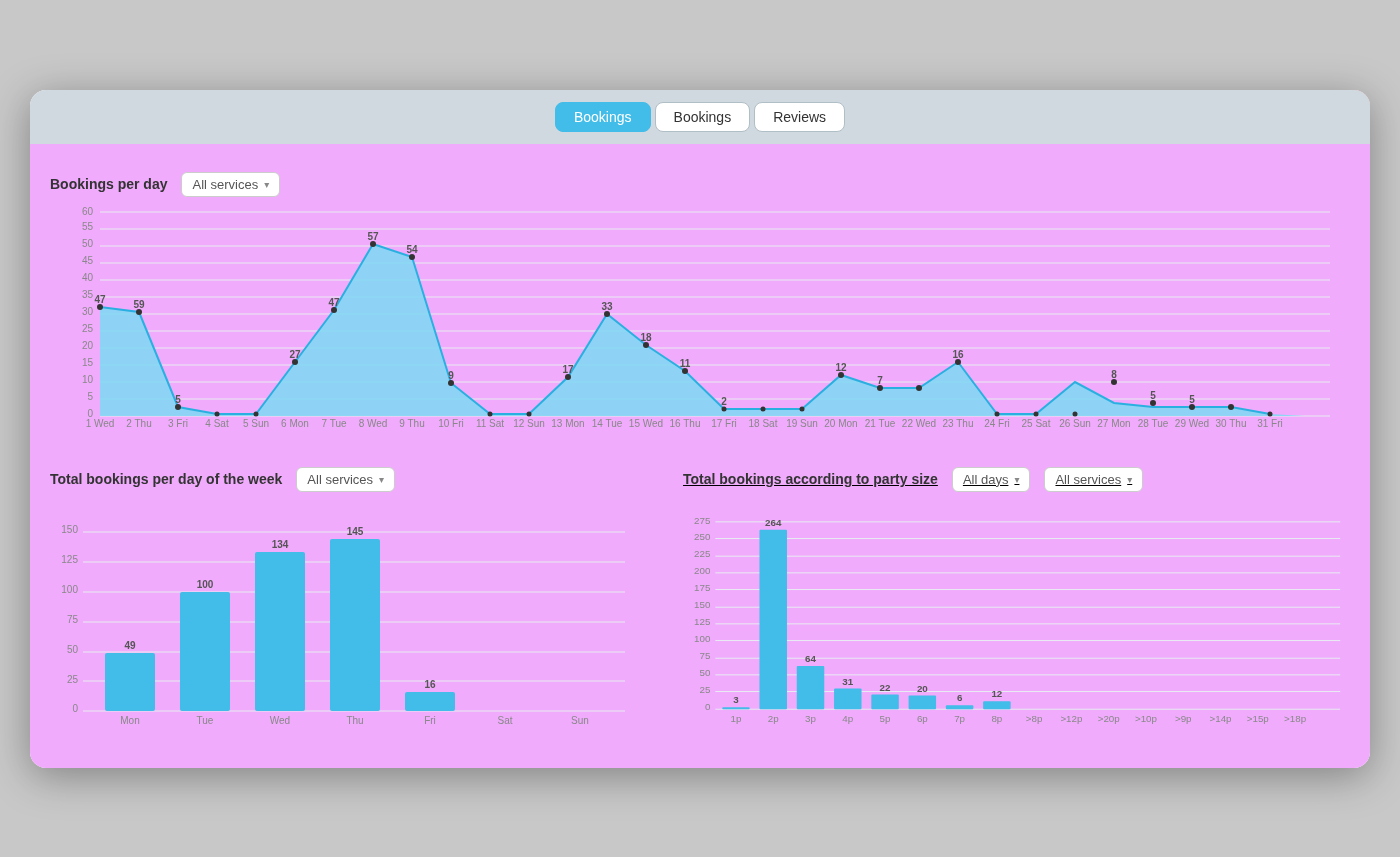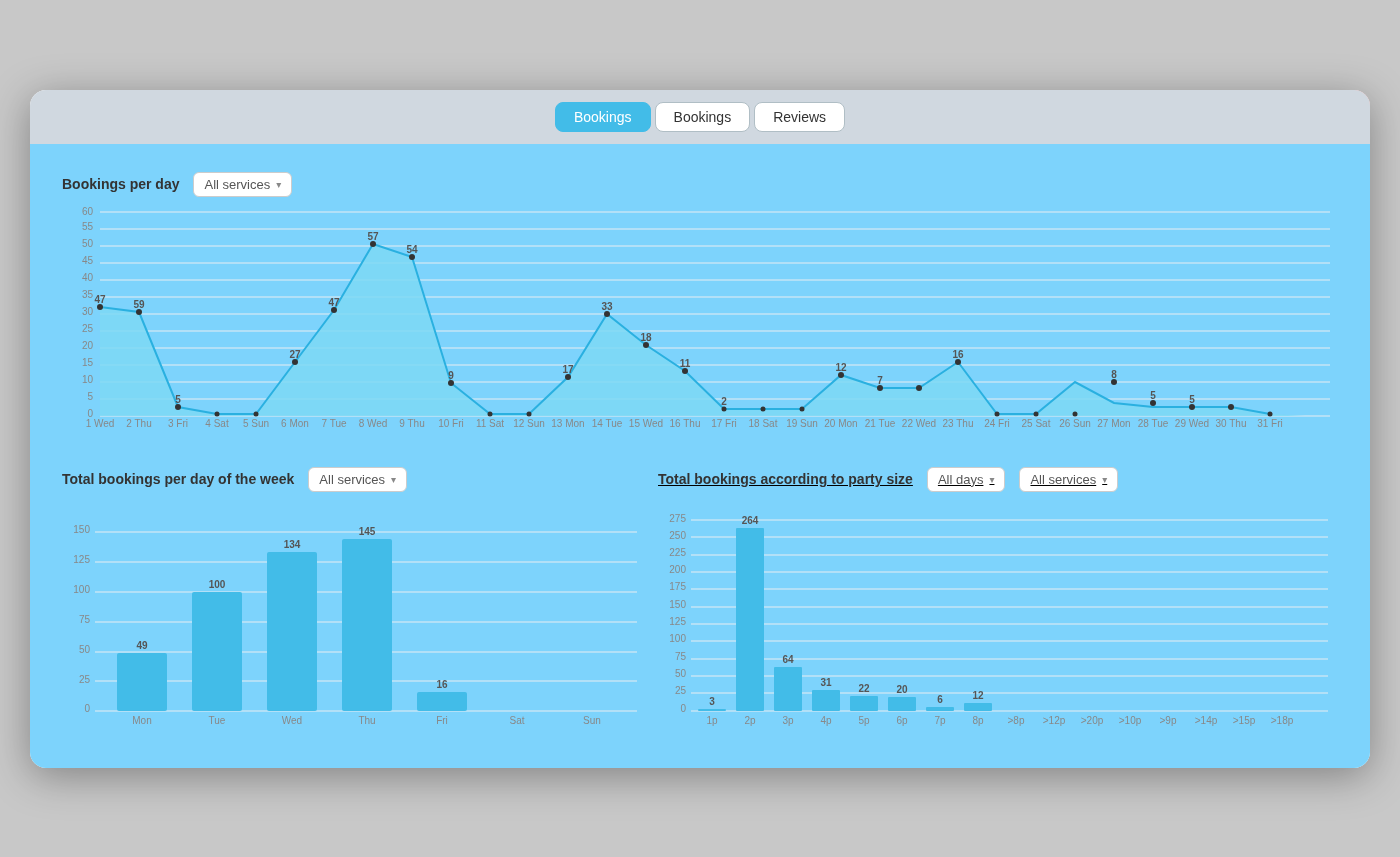--- a/index.html
+++ b/index.html
@@ -65,22 +65,22 @@
       cursor: pointer;
       font-weight: 400;
     }
     .tab-btn.active {
       background: #42bce8;
       color: #fff;
       border-color: #42bce8;
     }
     
     .main-content {
-      background: #7dd3fc;
-      padding: 28px 32px 32px;
+      background: #f0abfc;
+      padding: 28px 20px 32px;
     }
     
     .section-header {
       display: flex;
       align-items: center;
       gap: 14px;
       margin-bottom: 10px;
     }
     .section-title {
       font-size: 14px;
@@ -113,21 +113,21 @@
     .line-chart-container {
       margin-bottom: 36px;
     }
     .line-chart-svg {
       width: 100%;
       height: 220px;
     }
     
     .bar-charts-row {
       display: flex;
-      gap: 16px;
+      gap: 53px;
     }
     .bar-chart-left {
       flex: 0 0 580px;
     }
     .bar-chart-right {
       flex: 1;
       text-decoration: underline;
     }
     .bar-chart-svg {
       width: 100%;

